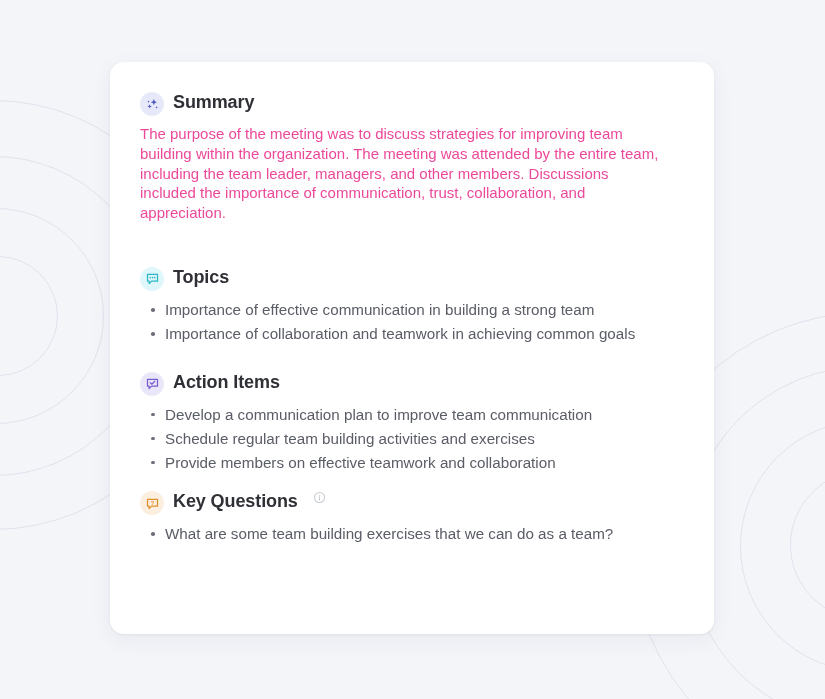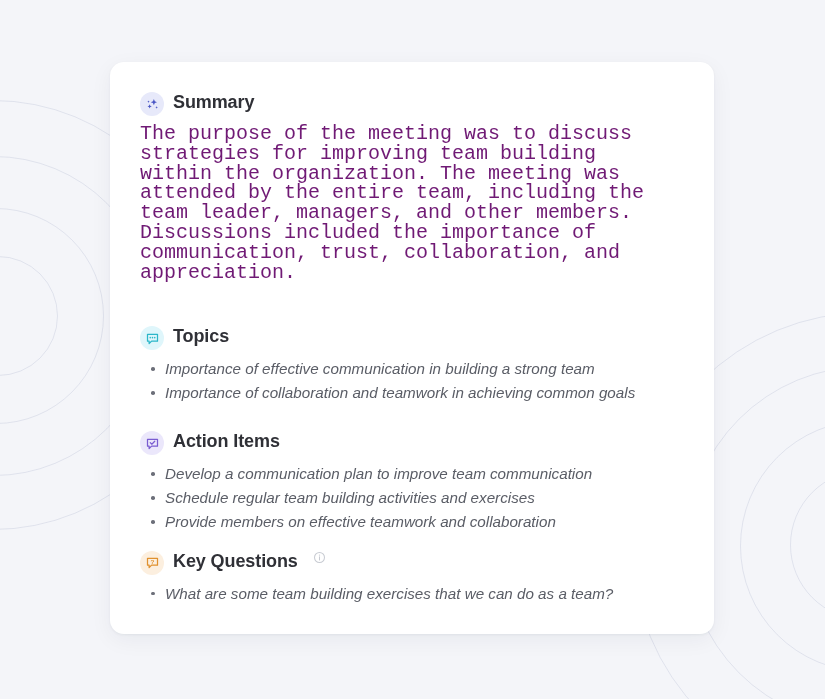--- a/index.html
+++ b/index.html
@@ -83,41 +83,39 @@
   .info-icon {
     margin-left: 6px;
     display: inline-flex;
     align-items: center;
     opacity: 0.55;
   }
 
   
   .summary-text {
     margin: 8px 0 0 0;
-    font-size: 20px;
+    font-size: 15px;
     line-height: 19.8px;
-    color: #701a75;
+    color: #ec4899;
     max-width: 522px;
-    font-family: Liberation Mono, monospace;
   }
 
   ul.bullets {
     list-style: none;
     margin: 9px 0 0 0;
     padding: 0;
   }
   ul.bullets li {
     position: relative;
     padding-left: 25px;
     font-size: 15.2px;
     line-height: 19.6px;
     color: #5a5d66;
     margin-bottom: 4.5px;
     max-width: 530px;
-    font-style: italic;
   }
   ul.bullets li:before {
     content: "";
     position: absolute;
     left: 11px;
     top: 8px;
     width: 3.6px;
     height: 3.6px;
     border-radius: 50%;
     background: #6c6f79;

